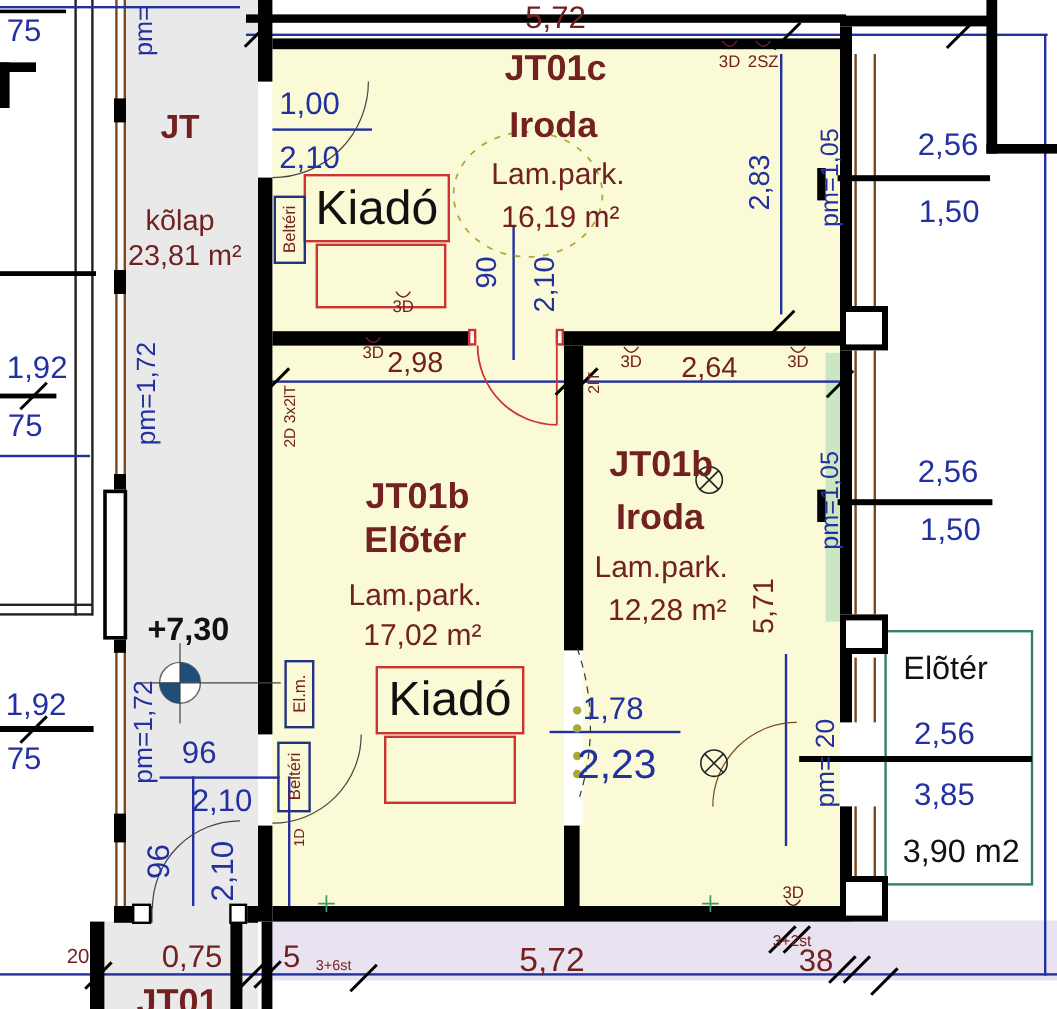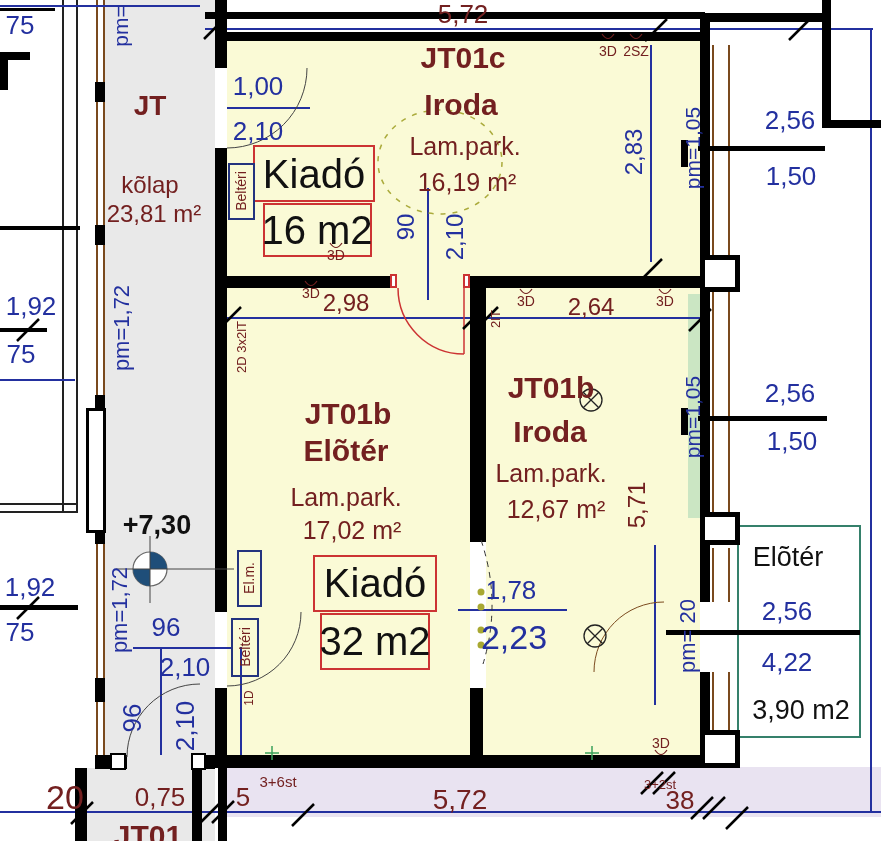--- a/index.html
+++ b/index.html
@@ -212,21 +212,21 @@
   <div class="t blue" style="left:20px;top:632px;font-size:26px">75</div>
   <div class="t v blue" style="left:120px;top:610px;font-size:22px">pm=1,72</div>
   <div class="t blue" style="left:166px;top:627px;font-size:26px">96</div>
   <div class="t blue" style="left:185px;top:667px;font-size:26px">2,10</div>
   <div class="t v blue" style="left:132px;top:718px;font-size:26px">96</div>
   <div class="t v blue" style="left:185px;top:726px;font-size:26px">2,10</div>
   <div class="t blue" style="left:511px;top:590px;font-size:26px">1,78</div>
   <div class="t blue" style="left:514px;top:637px;font-size:34px">2,23</div>
   <div class="t v blue" style="left:688px;top:636px;font-size:22px">pm= 20</div>
   <div class="t blue" style="left:787px;top:611px;font-size:26px">2,56</div>
-  <div class="t blue" style="left:787px;top:662px;font-size:26px">4,22</div>
+  <div class="t blue" style="left:787px;top:662px;font-size:26px">3,85</div>
 
   <div class="t red" style="left:463px;top:14px;font-size:26px">5,72</div>
   <div class="t red bold" style="left:150px;top:106px;font-size:28px">JT</div>
   <div class="t red" style="left:150px;top:185px;font-size:24px">kõlap</div>
   <div class="t red" style="left:154px;top:214px;font-size:24px">23,81 m²</div>
   <div class="t red bold" style="left:463px;top:58px;font-size:30px">JT01c</div>
   <div class="t red bold" style="left:461px;top:105px;font-size:30px">Iroda</div>
   <div class="t red" style="left:465px;top:146px;font-size:25px">Lam.park.</div>
   <div class="t red" style="left:467px;top:182px;font-size:25px">16,19 m²</div>
   <div class="t red" style="left:608px;top:51px;font-size:14px">3D</div>
@@ -239,37 +239,35 @@
   <div class="t red" style="left:526px;top:301px;font-size:14px">3D</div>
   <div class="t red" style="left:591px;top:307px;font-size:24px">2,64</div>
   <div class="t red" style="left:665px;top:301px;font-size:14px">3D</div>
   <div class="t red bold" style="left:348px;top:414px;font-size:30px">JT01b</div>
   <div class="t red bold" style="left:346px;top:451px;font-size:30px">Elõtér</div>
   <div class="t red" style="left:346px;top:497px;font-size:25px">Lam.park.</div>
   <div class="t red" style="left:352px;top:530px;font-size:25px">17,02 m²</div>
   <div class="t red bold" style="left:551px;top:388px;font-size:30px">JT01b</div>
   <div class="t red bold" style="left:550px;top:432px;font-size:30px">Iroda</div>
   <div class="t red" style="left:551px;top:473px;font-size:25px">Lam.park.</div>
-  <div class="t red" style="left:556px;top:509px;font-size:25px">12,67 m²</div>
+  <div class="t red" style="left:556px;top:509px;font-size:25px">12,28 m²</div>
   <div class="t v red" style="left:637px;top:505px;font-size:24px">5,71</div>
   <div class="t v red" style="left:241px;top:191px;font-size:14px">Beltéri</div>
   <div class="t v red" style="left:249px;top:578px;font-size:14px">El.m.</div>
   <div class="t v red" style="left:245px;top:647px;font-size:14px">Beltéri</div>
   <div class="t v red" style="left:249px;top:698px;font-size:12px">1D</div>
-  <div class="t red" style="left:65px;top:797px;font-size:34px">20</div>
+  <div class="t red" style="left:65px;top:797px;font-size:17px">20</div>
   <div class="t red" style="left:160px;top:797px;font-size:26px">0,75</div>
   <div class="t red" style="left:243px;top:797px;font-size:26px">5</div>
-  <div class="t red" style="left:278px;top:781px;font-size:15px">3+6st</div>
+  <div class="t red" style="left:278px;top:804px;font-size:12px">3+6st</div>
   <div class="t red" style="left:460px;top:800px;font-size:28px">5,72</div>
   <div class="t red" style="left:661px;top:743px;font-size:14px">3D</div>
   <div class="t red" style="left:660px;top:784px;font-size:13px">3+2st</div>
   <div class="t red" style="left:680px;top:800px;font-size:26px">38</div>
   <div class="t red bold" style="left:148px;top:836px;font-size:30px">JT01</div>
 
   <div class="t blk" style="left:314px;top:174px;font-size:40px">Kiadó</div>
-  <div class="t blk" style="left:317px;top:230px;font-size:40px">16 m2</div>
   <div class="t blk" style="left:157px;top:525px;font-size:27px;font-weight:600">+7,30</div>
   <div class="t blk" style="left:375px;top:583px;font-size:40px">Kiadó</div>
-  <div class="t blk" style="left:375px;top:641px;font-size:40px">32 m2</div>
   <div class="t blk" style="left:788px;top:557px;font-size:27px">Elõtér</div>
   <div class="t blk" style="left:801px;top:710px;font-size:27px">3,90 m2</div>
 
 </div>
 
 </body></html>

